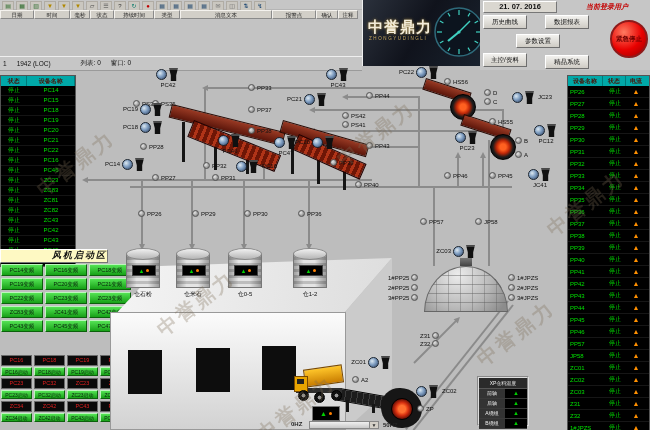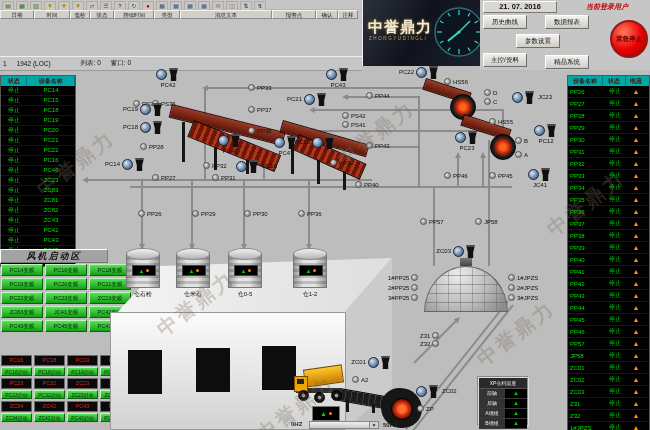--- a/index.html
+++ b/index.html
@@ -37,22 +37,22 @@
   .thc{font-size:6px;font-weight:bold;color:#4a1208;text-align:center;line-height:10px;border-right:1px solid #007a7a;overflow:hidden;white-space:nowrap}
   .lrow{display:flex;height:9px;border-bottom:1px solid #141414}
   .lrow span{font-size:6px;color:#00e000;line-height:9px;text-align:center;overflow:hidden}
   .rpanel{position:absolute;left:567px;top:75px;width:83px;background:#000;border:1px solid #555;box-sizing:border-box}
   .rrow{display:flex;height:11px;border-bottom:1px solid #161616;align-items:center}
   .rrow .rn{width:34px;font-size:6px;color:#00e000;padding-left:2px;overflow:hidden;white-space:nowrap}
   .rrow .rs{width:22px;font-size:6px;color:#00e000;text-align:center}
   .rrow .rc{width:20px;font-size:7px;color:#ff9000;text-align:center}
   .rrow .rc::after{content:"▲"}
   
-  .sechdr{position:absolute;background:#a3a3a3;border:1px solid;border-color:#fff #777 #777 #fff;
-          font-family:Liberation Sans, sans-serif;font-weight:bold;font-style:italic;color:#111;text-align:center;letter-spacing:2px}
+  .sechdr{position:absolute;background:#fef9c3;border:1px solid;border-color:#fff #777 #777 #fff;
+          font-family:Liberation Mono, monospace;font-weight:bold;font-style:italic;color:#111;text-align:right;letter-spacing:2px}
   .fangrid{position:absolute;left:0;top:263px;width:136px;display:flex;flex-wrap:wrap}
   .gbtn{width:42px;height:12px;margin:1px;background:linear-gradient(#54e354,#17a017);border:1px solid;border-color:#bdf5bd #0c610c #0c610c #bdf5bd;
         box-sizing:border-box;font-size:5.5px;color:#06230a;text-align:center;line-height:11px;overflow:hidden;white-space:nowrap}
   .fdgrid{position:absolute;left:0;top:355px;width:168px;display:flex;flex-wrap:wrap}
   .pair{width:31px;margin:0 1px 2px 1px}
   .bbtn{height:9px;background:#0a0a0a;border:1px solid #6a6a6a;font-size:5.5px;color:#e02020;text-align:center;line-height:9px;overflow:hidden;white-space:nowrap}
   .pair .gbtn{width:100%;height:9px;margin:1px 0 0 0;line-height:8px;font-size:5px}
   
   .ln,.lnv,.diag{position:absolute;background:#8b8b8b}
   .ln{height:2px}.lnv{width:2px}

